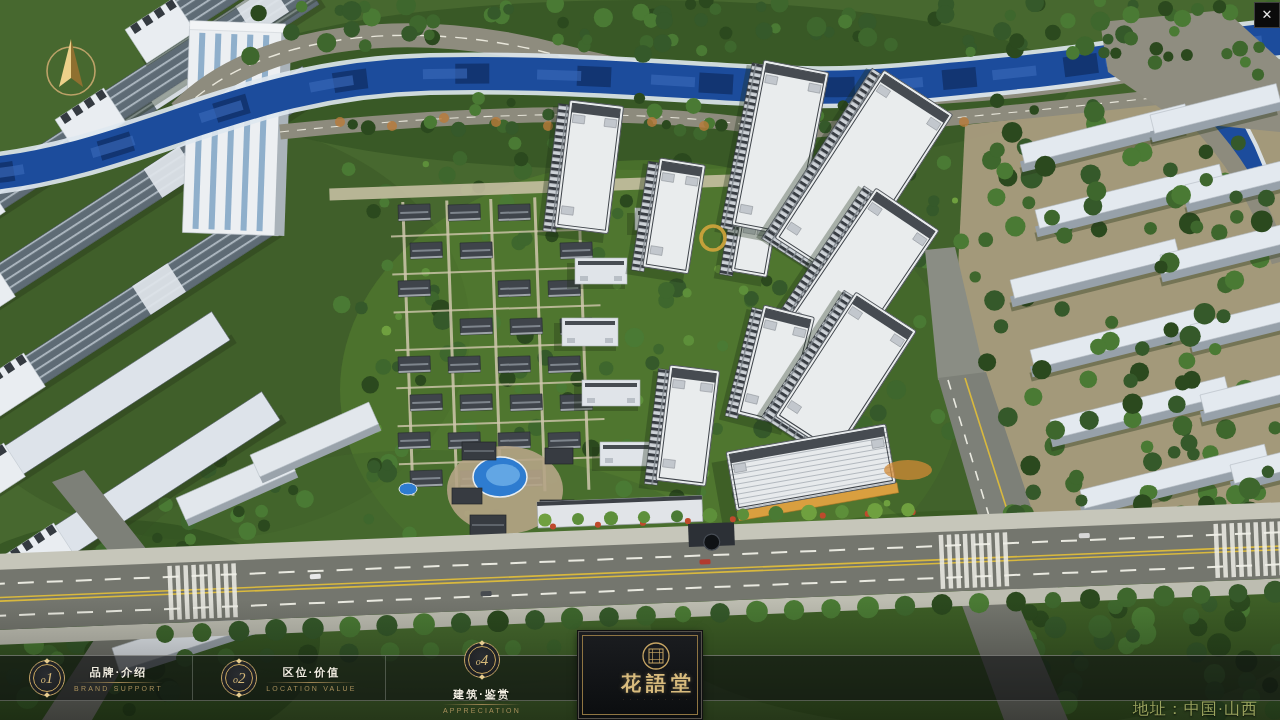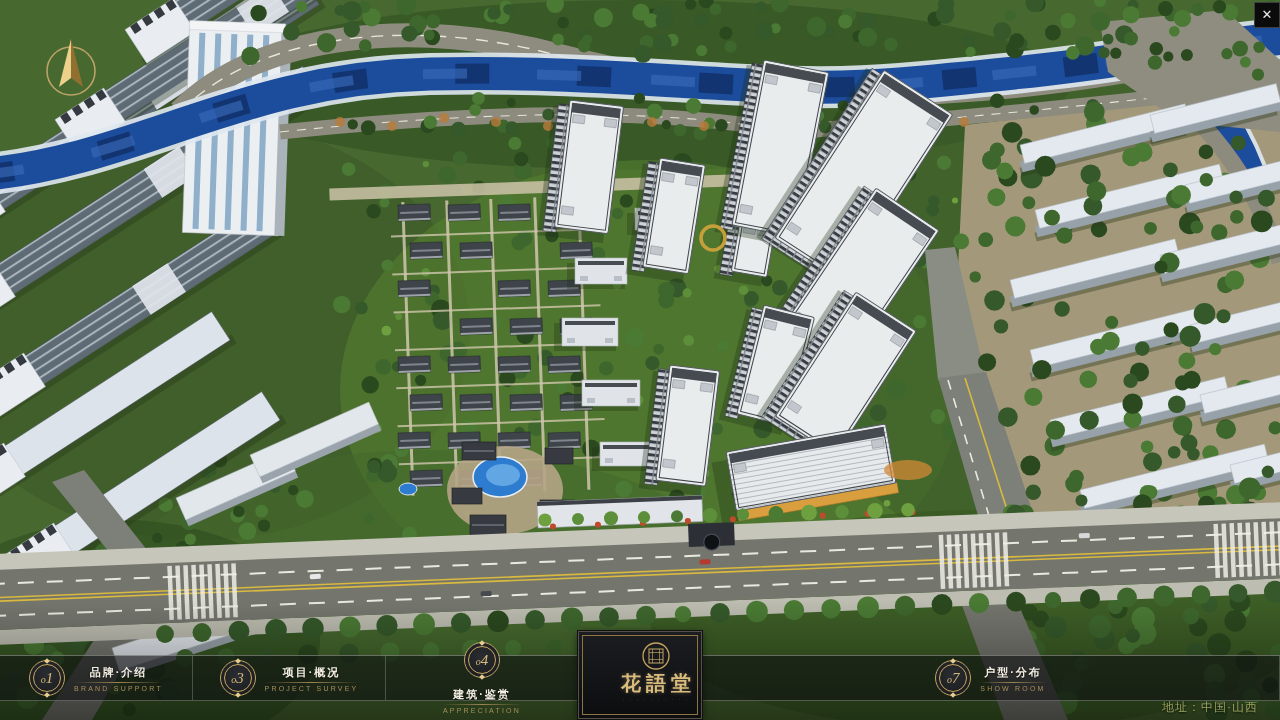--- a/index.html
+++ b/index.html
@@ -44,21 +44,21 @@
   .plaque{position:relative;width:122px;margin-top:-25px;height:86px;flex:none;z-index:5;
     background:linear-gradient(#1b1d20,#0b0d0f);border:1px solid #55514a;
     box-shadow:0 0 0 1px #111,0 2px 8px rgba(0,0,0,.6);cursor:pointer;}
   .plaque-in{position:absolute;inset:3px;border:1px solid #8f7542;display:flex;flex-direction:column;
     align-items:center;justify-content:flex-start;padding-top:5px;padding-left:32px;}
   .logo-title{font-family:"Liberation Serif",serif;font-weight:bold;font-size:20px;color:#d9bc7e;
     letter-spacing:5px;line-height:1.1;margin-top:1px;text-indent:5px;
     text-shadow:0 0 4px rgba(217,188,126,.35);}
   .logo-tagline{font-size:5px;color:#8a5f40;letter-spacing:2px;margin-top:2px;}
 
-  .address{position:absolute;right:22px;top:699px;font-size:12px;color:#9aa35e;
+  .address{position:absolute;right:22px;top:699px;font-size:16px;color:#9aa35e;
     letter-spacing:1px;text-shadow:0 1px 2px rgba(0,0,0,.8);}
 </style>
 </head>
 <body>
 
 <div class="stage">
 
   <svg id="scene-svg" class="scene" viewBox="0 0 1280 720">
     <defs>
       <pattern id="fgrid" width="9" height="6.5" patternUnits="userSpaceOnUse">
@@ -1295,27 +1295,27 @@
           </div>
           <div class="labels">
             <div class="zh">品牌·介绍</div>
             <div class="rule"></div>
             <div class="en">BRAND SUPPORT</div>
           </div>
         </div>
         <div class="nav-item">
           <div class="badge">
             <div class="badge-in">
-              <span class="num"><span class="n0">o</span><span class="n1">3</span></span>
+              <span class="num"><span class="n0">o</span><span class="n1">2</span></span>
             </div>
           </div>
           <div class="labels">
-            <div class="zh">项目·概况</div>
+            <div class="zh">区位·价值</div>
             <div class="rule"></div>
-            <div class="en">PROJECT SURVEY</div>
+            <div class="en">LOCATION VALUE</div>
           </div>
         </div>
         <div class="nav-item">
           <div class="badge">
             <div class="badge-in">
               <span class="num"><span class="n0">o</span><span class="n1">4</span></span>
             </div>
           </div>
           <div class="labels">
             <div class="zh">建筑·鉴赏</div>
@@ -1334,29 +1334,17 @@
               <line x1="18.5" y1="8" x2="18.5" y2="22"></line>
             <line x1="8" y1="11.5" x2="22" y2="11.5"></line>
               <line x1="8" y1="18.5" x2="22" y2="18.5"></line>
           </g>
         </svg>
         <div class="logo-title">花語堂</div>
         <div class="logo-tagline">· · · · · · · · · ·</div>
       </div>
     </div>
     <div class="nav-side right" id="nav-right">
-        <div class="nav-item">
-          <div class="badge">
-            <div class="badge-in">
-              <span class="num"><span class="n0">o</span><span class="n1">7</span></span>
-            </div>
-          </div>
-          <div class="labels">
-            <div class="zh">户型·分布</div>
-            <div class="rule"></div>
-            <div class="en">SHOW ROOM</div>
-          </div>
-        </div>
       </div>
   </nav>
 
   <div class="address">地址：中国·山西</div>
 </div>
 
 </body></html>

